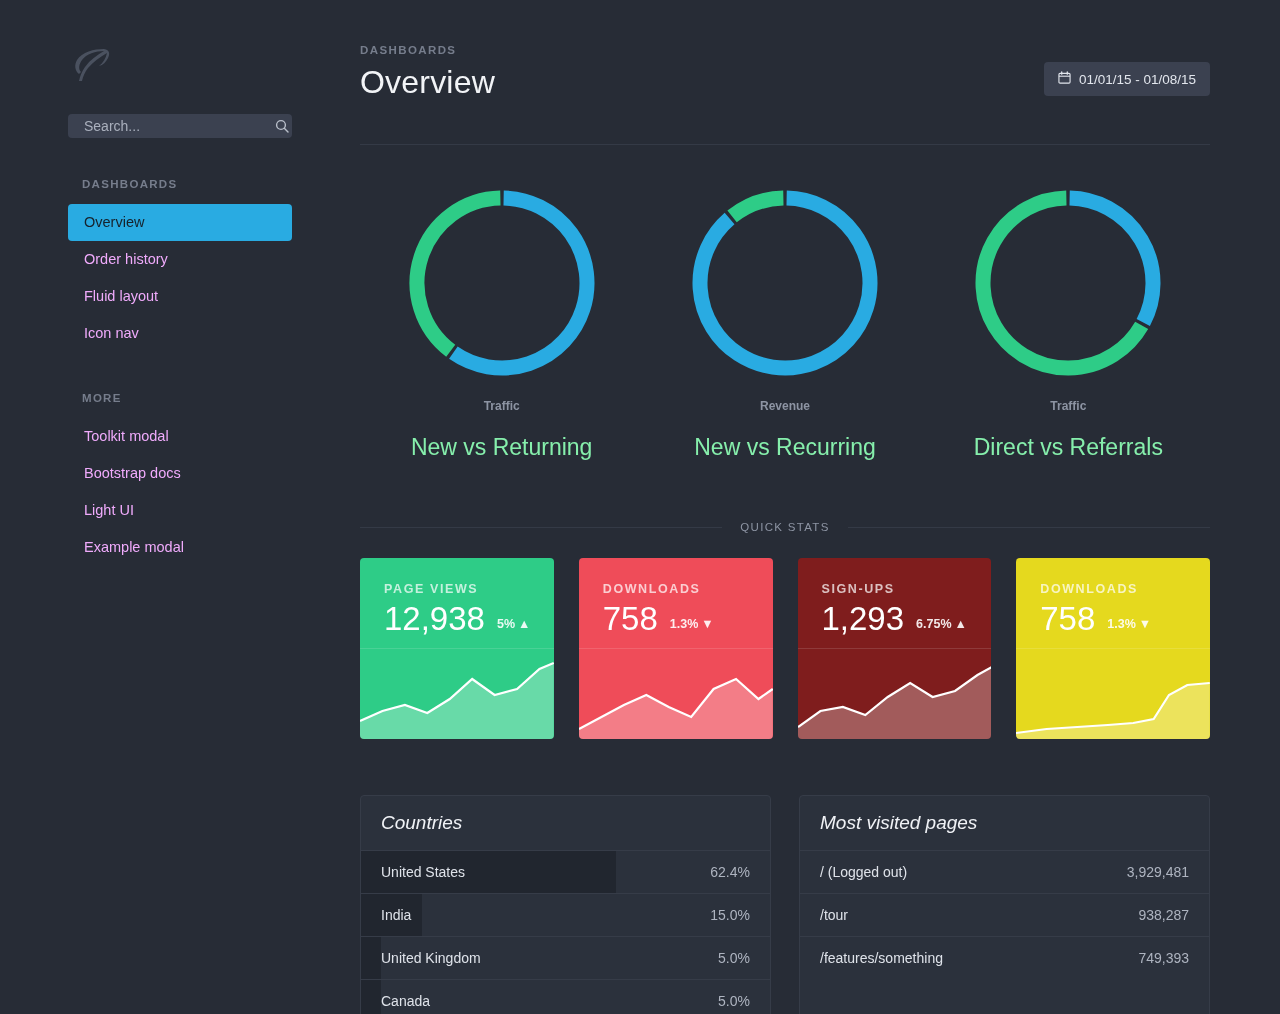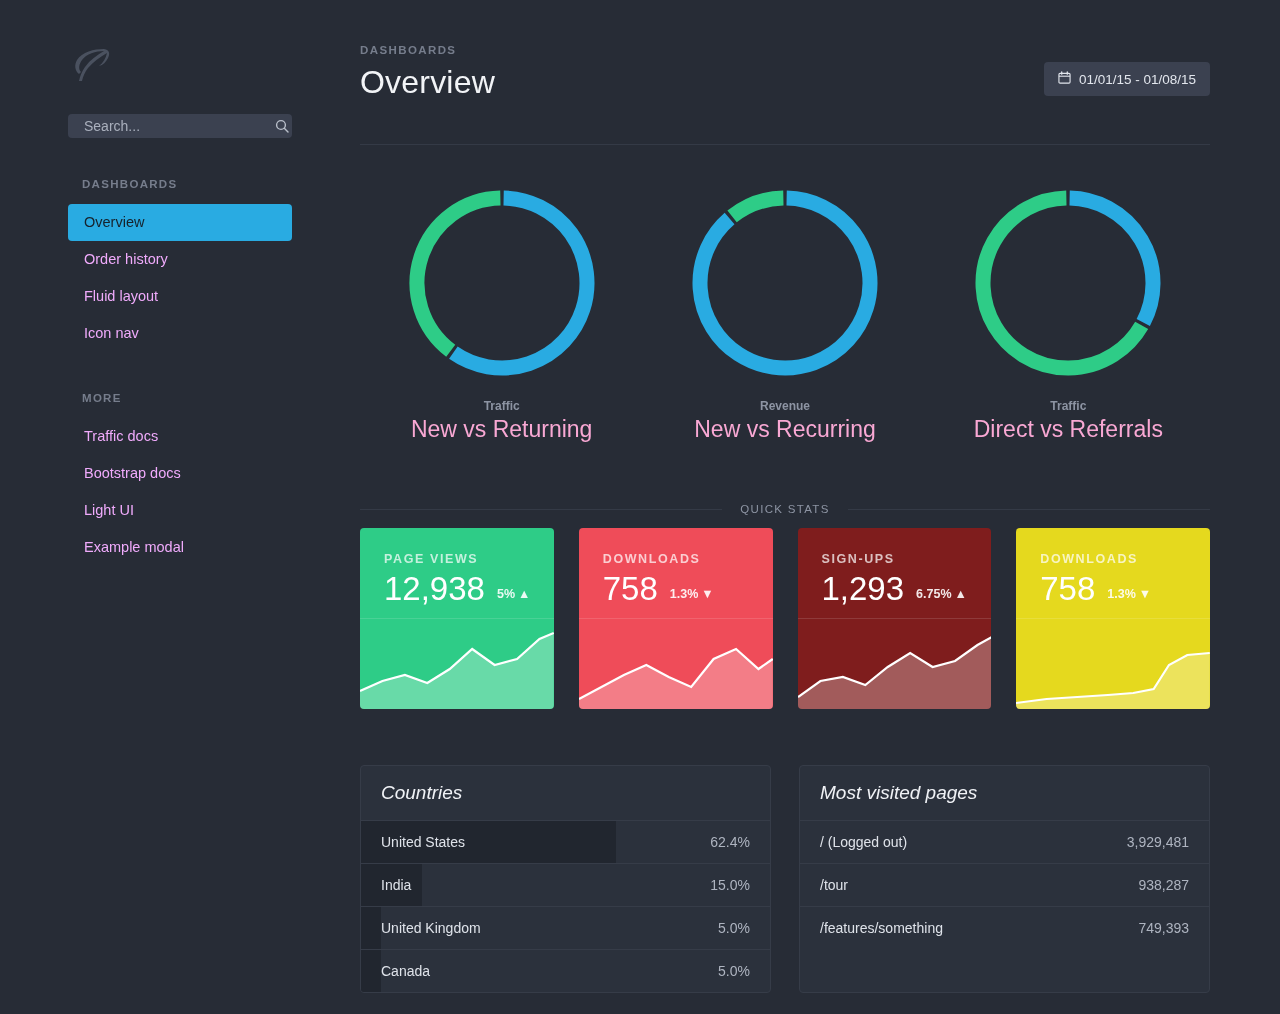--- a/index.html
+++ b/index.html
@@ -83,33 +83,33 @@
 
   .rule { height: 1px; background: #343a46; margin: 43px 0 0 0; }
 
   
   .donuts { display: flex; margin-top: 38px; }
   .donut-cell { flex: 1 1 0; text-align: center; }
   .donut-cell svg { display: block; margin: 0 auto; }
   .donut-cat {
     font-size: 12px; color: #8d94a3; font-weight: bold; margin-top: 16px;
   }
-  .donut-title { font-size: 23px; color: #f9a8d4; margin-top: 3px; font-weight: normal; }
+  .donut-title { font-size: 23px; color: #86efac; margin-top: 21px; font-weight: normal; }
 
   
   .section-divider {
     display: flex; align-items: center; gap: 18px;
     margin-top: 60px;
   }
   .section-divider .ln { flex: 1 1 auto; height: 1px; background: #343a46; }
   .section-divider .lbl {
     font-size: 11.5px; letter-spacing: 1.3px; color: #8d94a3; font-weight: normal;
   }
 
-  .stats { display: flex; gap: 25px; margin-top: 13px; }
+  .stats { display: flex; gap: 25px; margin-top: 25px; }
   .stat-card {
     flex: 1 1 0; height: 181px; border-radius: 4px;
     position: relative; overflow: hidden;
   }
   .stat-top { padding: 24px 0 0 24px; position: relative; z-index: 2; }
   .stat-label {
     font-size: 12.5px; letter-spacing: 1.6px; font-weight: bold;
     color: rgba(255,255,255,.72);
   }
   .stat-row { display: flex; align-items: flex-end; gap: 12px; margin-top: 4px; }
@@ -182,21 +182,21 @@
         <li class="nav-item active">Overview</li>
         <li class="nav-item">Order history</li>
         <li class="nav-item">Fluid layout</li>
         <li class="nav-item">Icon nav</li>
       </ul>
     </div>
 
     <div>
       <div class="nav-section-title">MORE</div>
       <ul class="nav-list">
-        <li class="nav-item">Traffic docs</li>
+        <li class="nav-item">Toolkit modal</li>
         <li class="nav-item">Bootstrap docs</li>
         <li class="nav-item">Light UI</li>
         <li class="nav-item">Example modal</li>
       </ul>
     </div>
   </aside>
 
   <main class="main">
 
     <div class="page-head">

